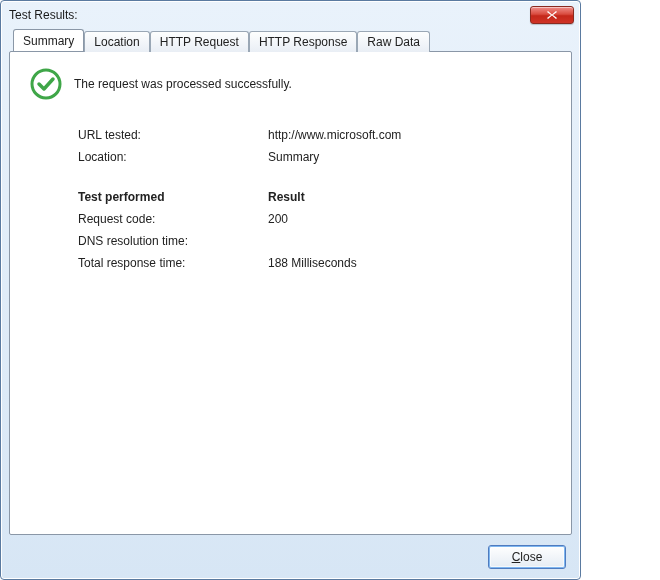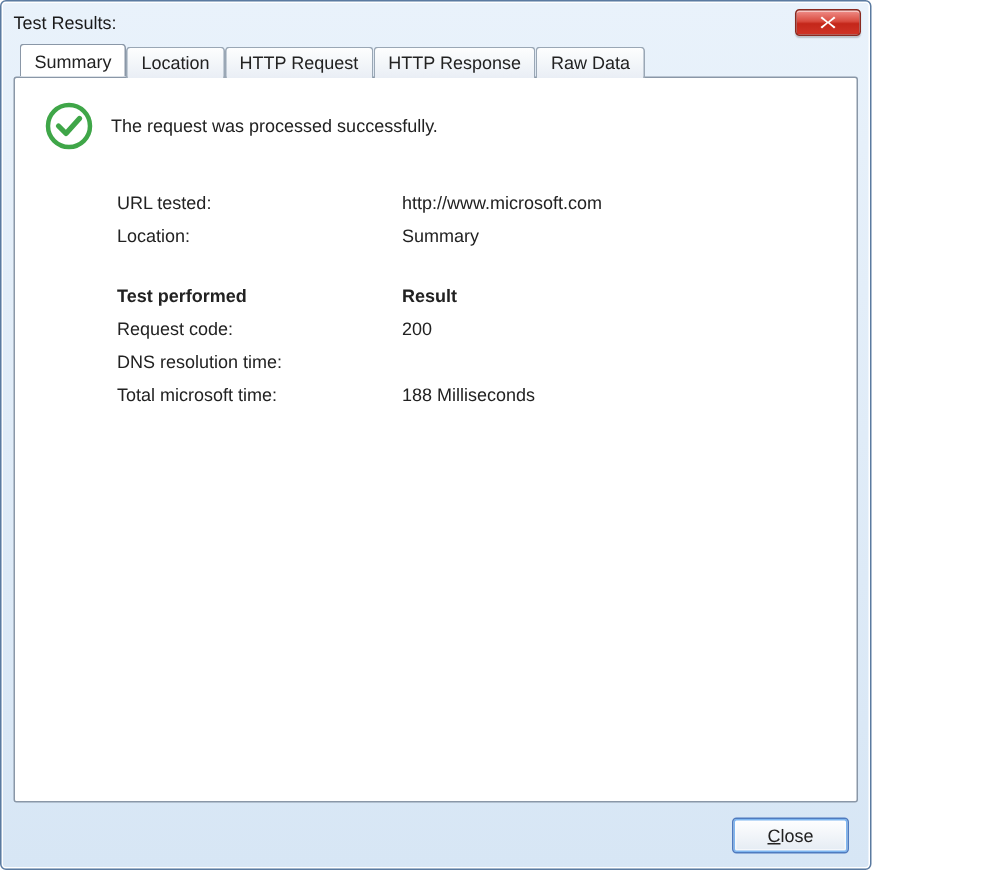--- a/index.html
+++ b/index.html
@@ -207,21 +207,21 @@
           </div>
 
           <div class="row">
             <div class="label">Request code:</div>
             <div class="value">200</div>
           </div>
           <div class="row">
             <div class="label">DNS resolution time:</div>
           </div>
           <div class="row">
-            <div class="label">Total microsoft time:</div>
+            <div class="label">Total response time:</div>
             <div class="value">188 Milliseconds</div>
           </div>
 
         </div>
       </div>
     </div>
 
     <div class="button-row">
       <button type="button" class="btn default">
         <span class="ul">C</span>

